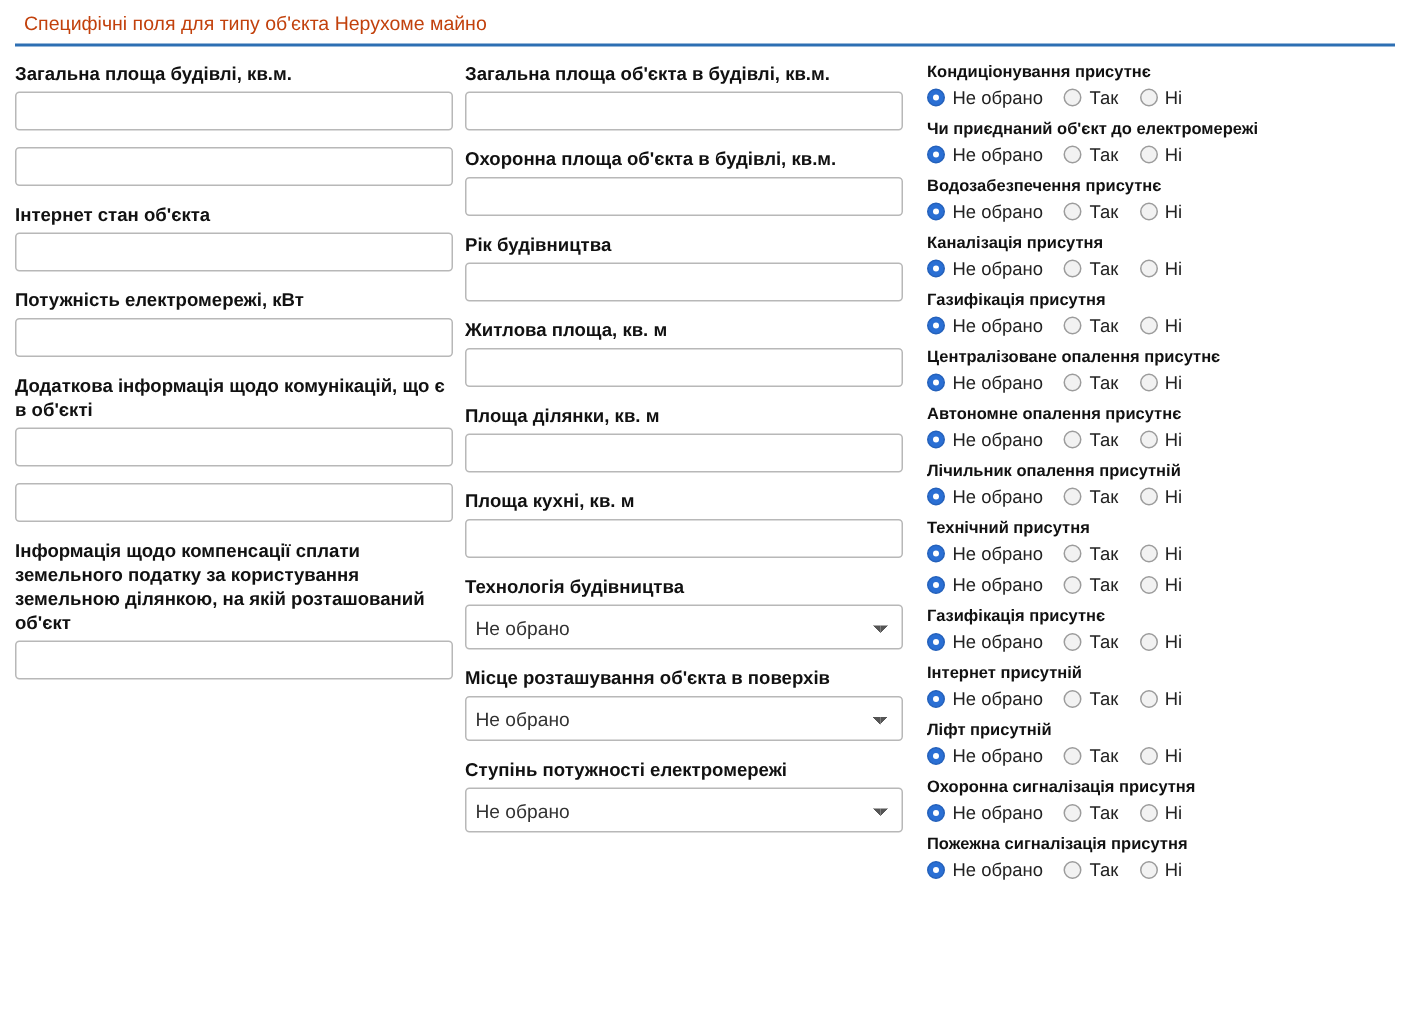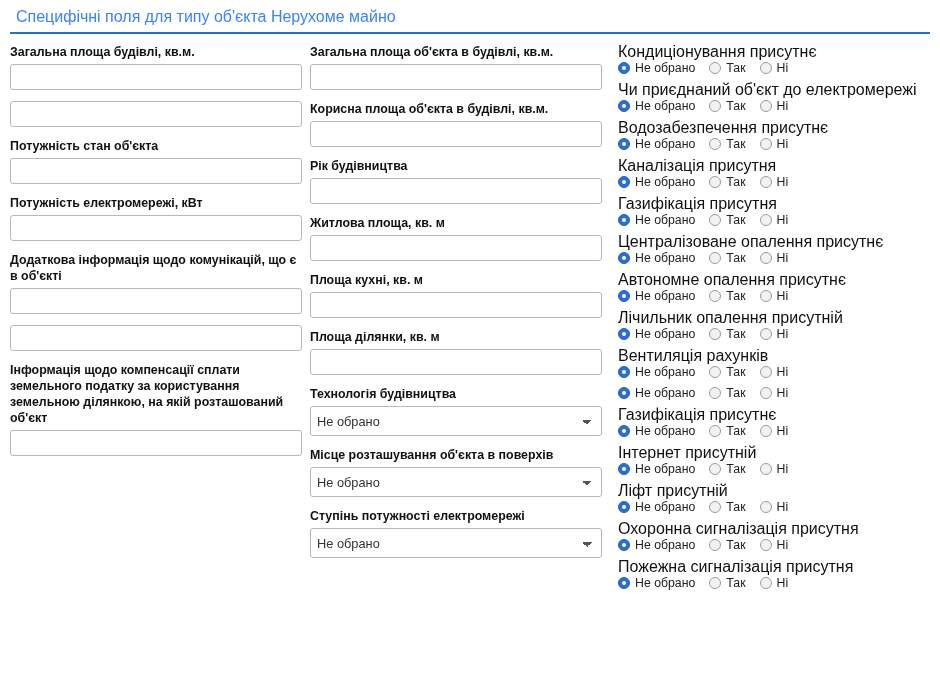--- a/index.html
+++ b/index.html
@@ -15,22 +15,22 @@
     overflow: hidden;
   }
   .page {
     position: relative;
     width: 940px;
     height: 686px;
     box-sizing: border-box;
     padding: 0 10px;
   }
   .form-title {
-    font-size: 16px;
-    color: #3b82f6;
+    font-size: 13px;
+    color: #c2410c;
     font-weight: normal;
     padding: 2px 0 6px 6px;
     border-bottom: 2px solid #2d6fb3;
     margin: 6px 0 10px 0;
   }
   .columns {
     display: flex;
     flex-direction: row;
     align-items: flex-start;
   }
@@ -93,22 +93,22 @@
     appearance: none;
     background-image: linear-gradient(45deg, transparent 50%, #555 50%), linear-gradient(135deg, #555 50%, transparent 50%);
     background-position: calc(100% - 14px) 13px, calc(100% - 9px) 13px;
     background-size: 5px 5px, 5px 5px;
     background-repeat: no-repeat;
   }
   .radio-group {
     margin-bottom: 7px;
   }
   .radio-group-label {
-    font-size: 16px;
-    font-weight: normal;
+    font-size: 11px;
+    font-weight: bold;
     color: #111111;
     line-height: 15px;
     margin-bottom: 2px;
   }
   .radio-row {
     display: flex;
     flex-direction: row;
     align-items: center;
   }
   .radio-opt {
@@ -159,21 +159,21 @@
 
     <div class="col-left">
         <div class="field">
           <div class="field-label">Загальна площа будівлі, кв.м.</div>
           <input type="text" class="text-input" value="" style="">
         </div>
         <div class="field">
           <input type="text" class="text-input" value="" style="">
         </div>
         <div class="field">
-          <div class="field-label">Потужність стан об'єкта</div>
+          <div class="field-label">Інтернет стан об'єкта</div>
           <input type="text" class="text-input" value="" style="">
         </div>
         <div class="field">
           <div class="field-label">Потужність електромережі, кВт</div>
           <input type="text" class="text-input" value="" style="">
         </div>
         <div class="field">
           <div class="field-label">Додаткова інформація щодо комунікацій, що є в об'єкті</div>
           <input type="text" class="text-input" value="" style="">
         </div>
@@ -185,37 +185,37 @@
           <input type="text" class="text-input" value="" style="">
         </div>
       </div>
 
     <div class="col-mid">
         <div class="field">
           <div class="field-label">Загальна площа об'єкта в будівлі, кв.м.</div>
           <input type="text" class="text-input" value="" style="">
         </div>
         <div class="field">
-          <div class="field-label">Корисна площа об'єкта в будівлі, кв.м.</div>
+          <div class="field-label">Охоронна площа об'єкта в будівлі, кв.м.</div>
           <input type="text" class="text-input" value="" style="">
         </div>
         <div class="field">
           <div class="field-label">Рік будівництва</div>
           <input type="text" class="text-input" value="" style="">
         </div>
         <div class="field">
           <div class="field-label">Житлова площа, кв. м</div>
           <input type="text" class="text-input" value="" style="">
         </div>
         <div class="field">
+          <div class="field-label">Площа ділянки, кв. м</div>
+          <input type="text" class="text-input" value="" style="">
+        </div>
+        <div class="field">
           <div class="field-label">Площа кухні, кв. м</div>
-          <input type="text" class="text-input" value="" style="">
-        </div>
-        <div class="field">
-          <div class="field-label">Площа ділянки, кв. м</div>
           <input type="text" class="text-input" value="" style="">
         </div>
         <div class="field">
           <div class="field-label">Технологія будівництва</div>
           <select class="select-input"><option>Не обрано</option></select>
         </div>
         <div class="field">
           <div class="field-label">Місце розташування об'єкта в поверхів</div>
           <select class="select-input"><option>Не обрано</option></select>
         </div>
@@ -356,21 +356,21 @@
               <span class="radio-dot"></span>
               <span class="radio-label">Так</span>
             </label>
             <label class="radio-opt">
               <span class="radio-dot"></span>
               <span class="radio-label">Ні</span>
             </label>
           </div>
         </div>
         <div class="radio-group">
-          <div class="radio-group-label">Вентиляція рахунків</div>
+          <div class="radio-group-label">Технічний присутня</div>
           <div class="radio-row">
             <label class="radio-opt">
               <span class="radio-dot checked"></span>
               <span class="radio-label">Не обрано</span>
             </label>
             <label class="radio-opt">
               <span class="radio-dot"></span>
               <span class="radio-label">Так</span>
             </label>
             <label class="radio-opt">

